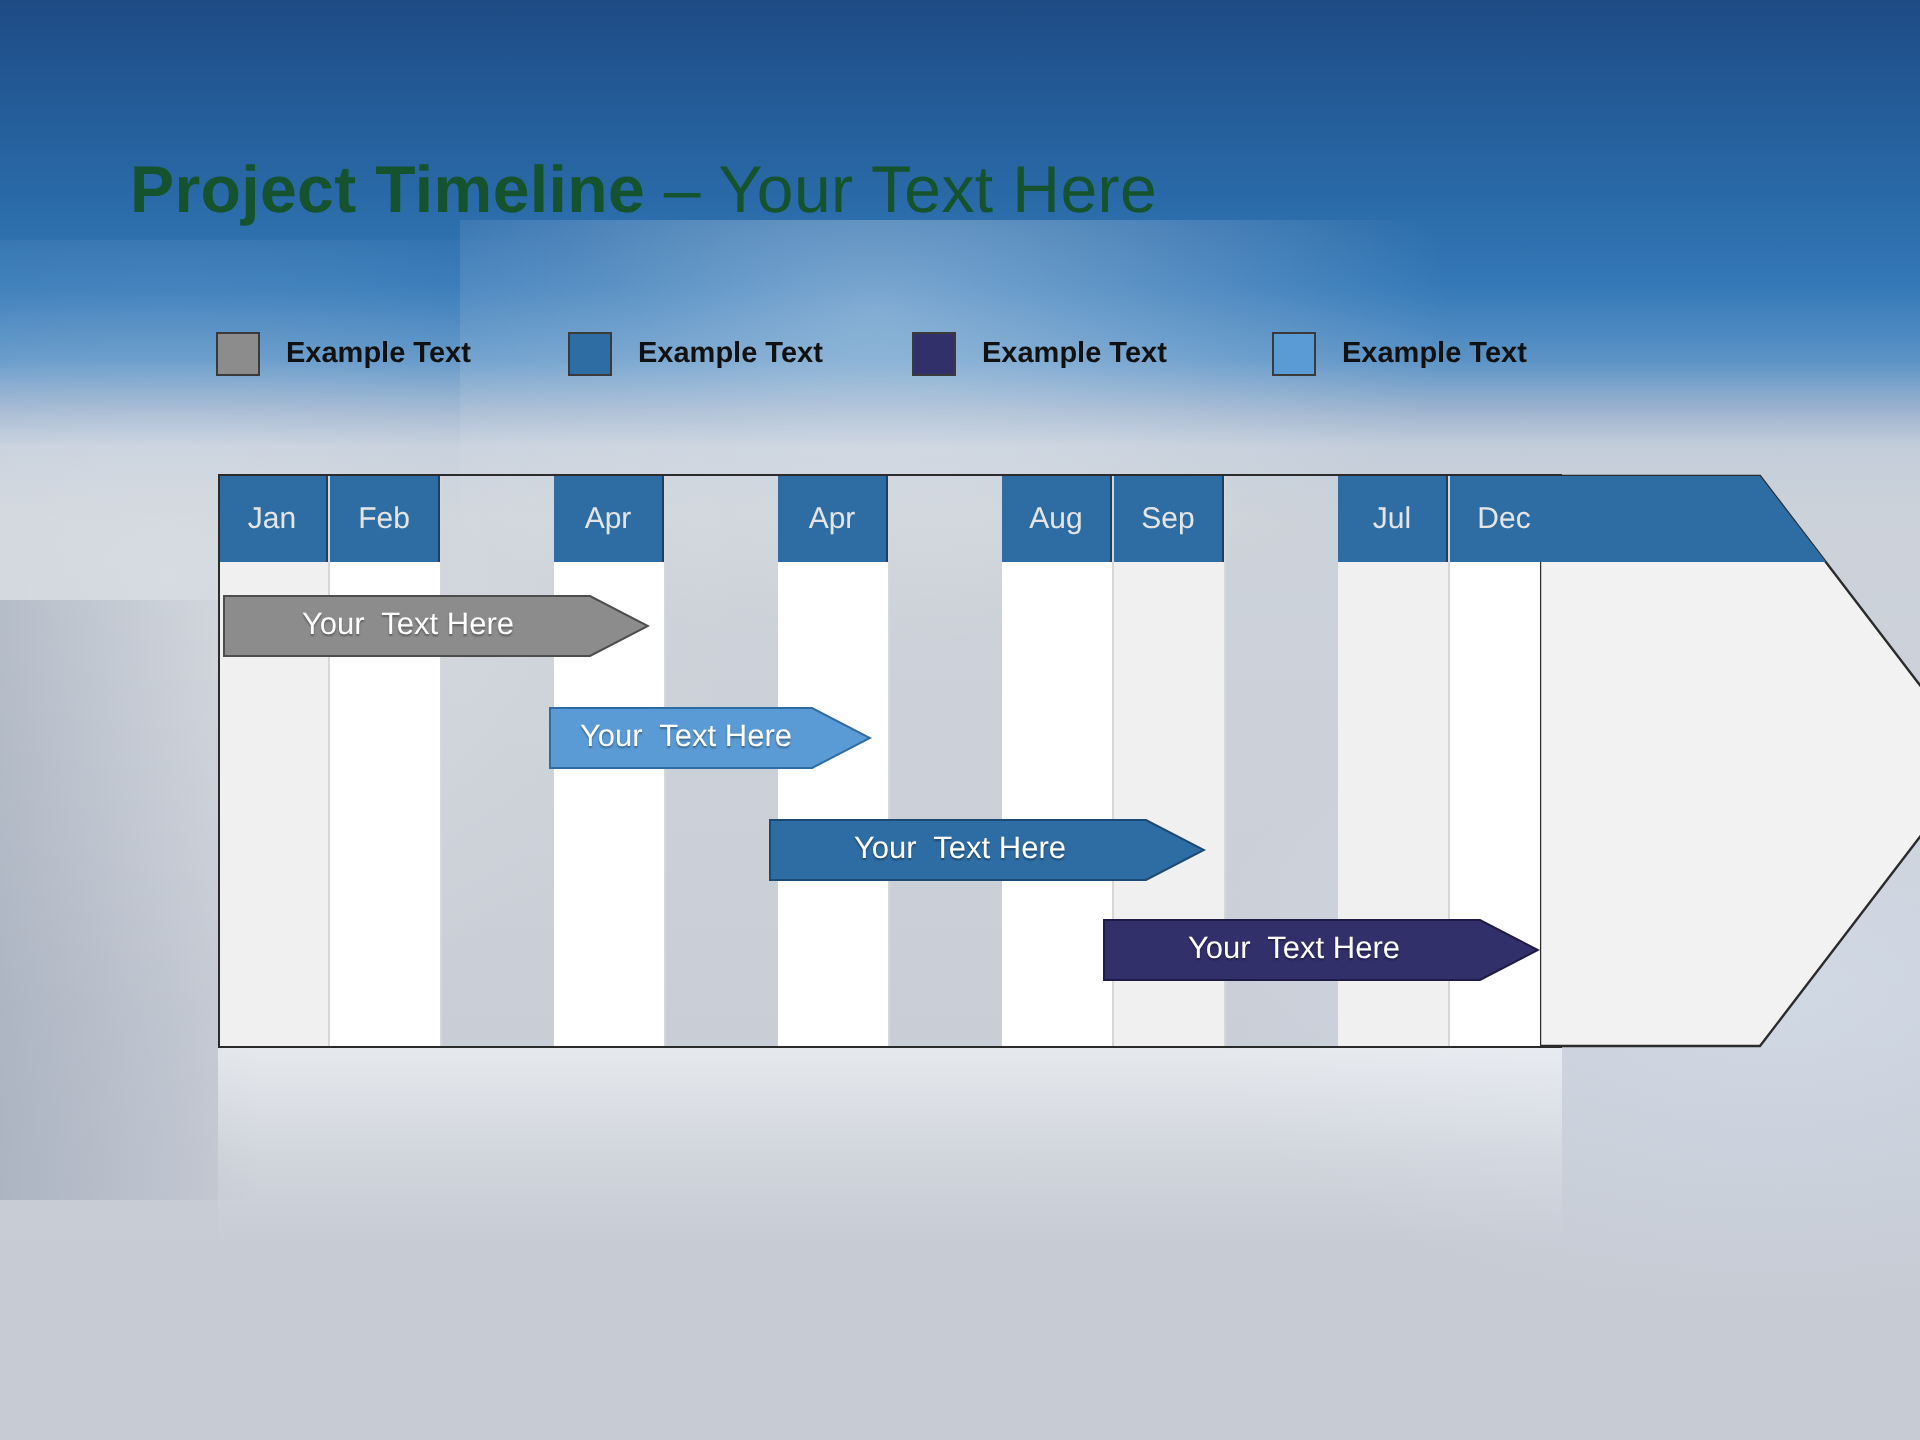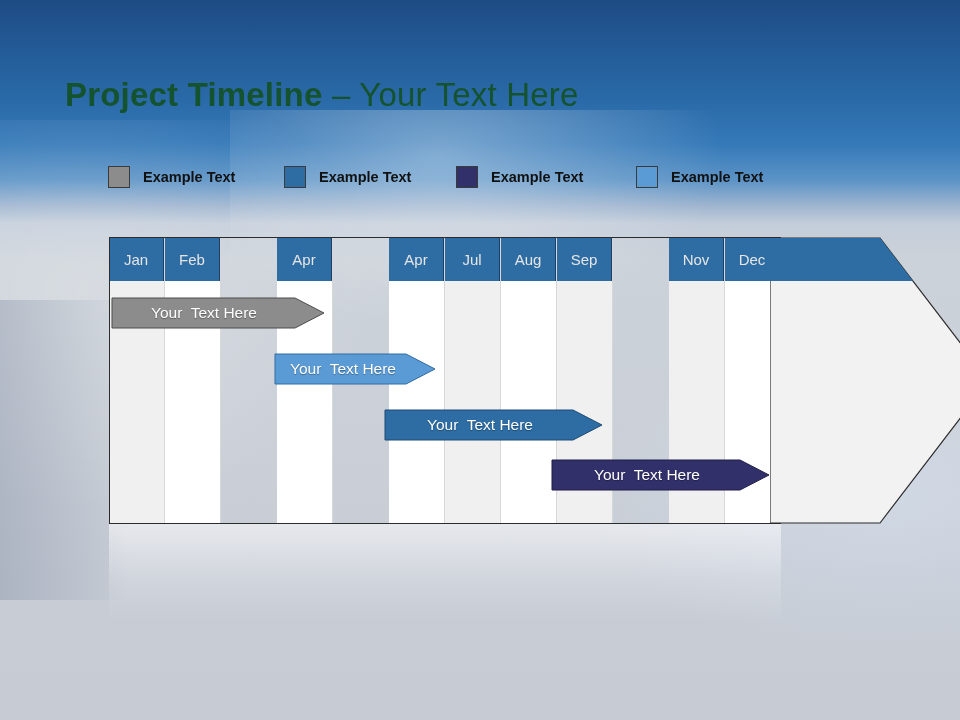--- a/index.html
+++ b/index.html
@@ -153,31 +153,28 @@
       </div>
       <div class="col even" style="left: 56px; width: 56px;">
         <div class="col-head">Feb</div>
       </div>
       <div class="col even" style="left: 168px; width: 56px;">
         <div class="col-head">Apr</div>
       </div>
       <div class="col even" style="left: 280px; width: 56px;">
         <div class="col-head">Apr</div>
       </div>
-      <div class="col odd" style="left: 336px; width: 56px;">
-        <div class="col-head">Jul</div>
-      </div>
       <div class="col even" style="left: 392px; width: 56px; padding-left: 48px;">
         <div class="col-head">Aug</div>
       </div>
       <div class="col odd" style="left: 448px; width: 56px;">
         <div class="col-head">Sep</div>
       </div>
       <div class="col odd" style="left: 560px; width: 56px;">
-        <div class="col-head">Nov</div>
+        <div class="col-head">Jul</div>
       </div>
       <div class="col even" style="left: 616px; width: 56px;">
         <div class="col-head">Dec</div>
       </div>
     </div>
   <svg id="big-arrow" width="220" height="288" viewBox="0 0 220 288">
     <path d="M 0 1 L 110 1 L 219 143.5 L 110 286 L 0 286 Z" fill="#f2f2f2" stroke="#2b2b2b" stroke-width="1.2"></path>
     <path d="M 0 1 L 110 1 L 110 44 L 0 44 Z" fill="#2e6da4" stroke="none"></path>
     <path d="M 110 1 L 143 44 L 110 44 Z" fill="#2e6da4" stroke="none"></path>
   </svg>

